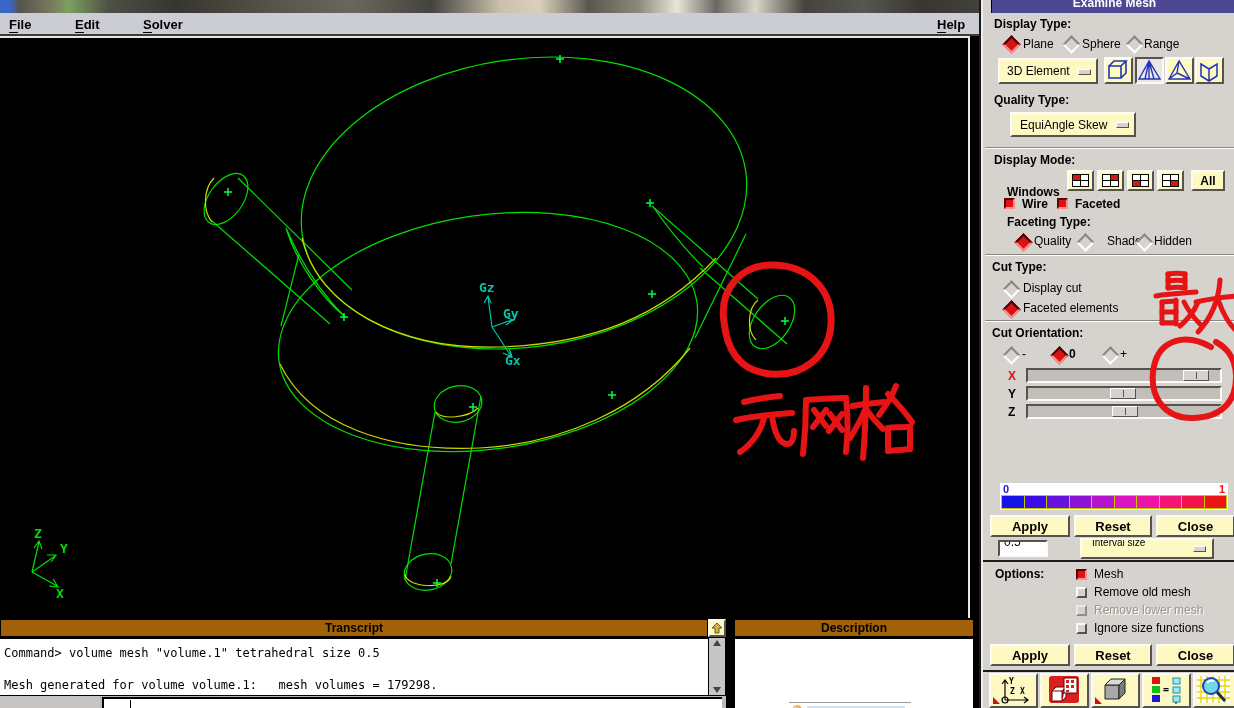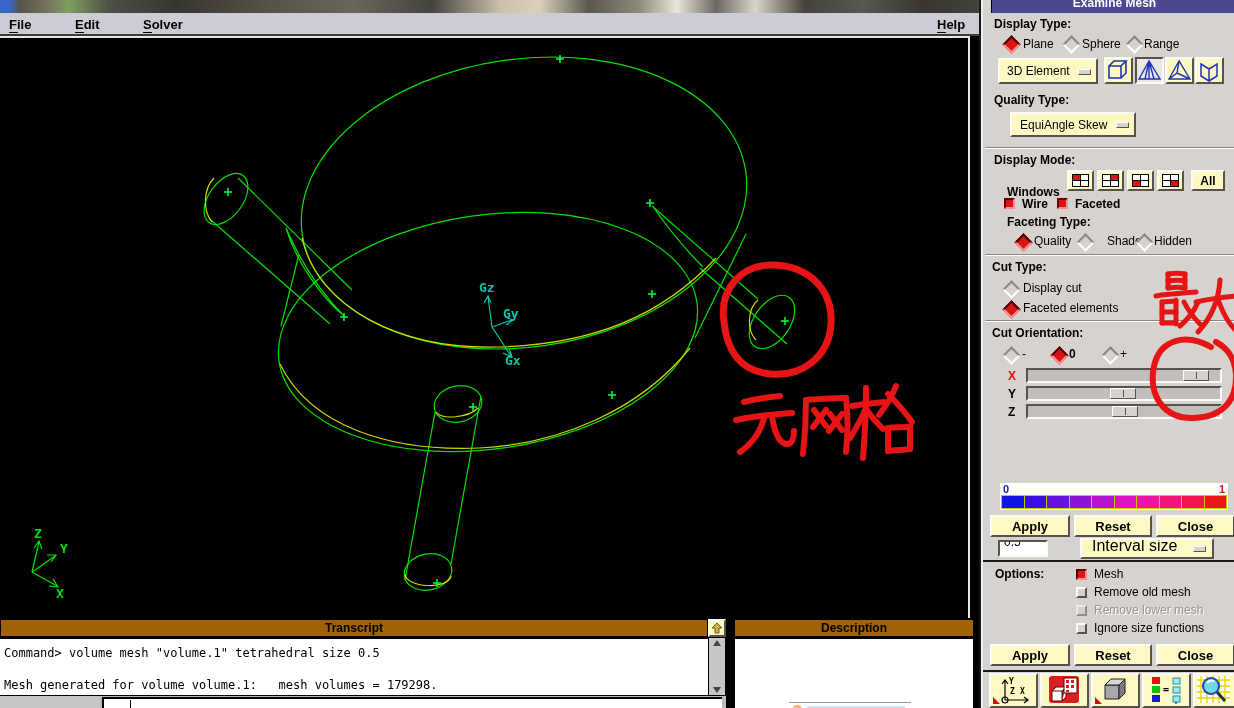--- a/index.html
+++ b/index.html
@@ -300,21 +300,21 @@
         <span>Reset</span>
       </div>
     <div class="abs raised btn" style="left:173px;top:515px;width:79px;height:22px;">
         <span>Close</span>
       </div>
 
     <div class="abs sunken cliptop" style="left:15px;top:540px;width:50px;height:17px;background:#fff;">
       <span style="top:-7px;left:4px;font-size:12px;">0.5</span>
     </div>
     <div class="abs raised cliptop" style="left:97px;top:538px;width:134px;height:21px;">
-      <span style="top:-3px;left:10px;font-size:16px;">Interval size</span>
+      <span style="top:-3px;left:10px;font-size:10px;">Interval size</span>
       <span class="menubtn-bar" style="right:6px;top:6px;position:absolute;"></span>
     </div>
     <div class="sep-dark" style="left:0;top:560px;width:253px;"></div>
 
     <div class="abs lbl bold" style="left:12px;top:567px;">Options:</div>
     <div class="chk on" style="left:93px;top:569px;"></div>
     <div class="abs lbl" style="left:111px;top:567px;">Mesh</div>
     <div class="chk" style="left:93px;top:587px;"></div>
     <div class="abs lbl" style="left:111px;top:585px;">Remove old mesh</div>
     <div class="chk dis" style="left:93px;top:605px;"></div>

